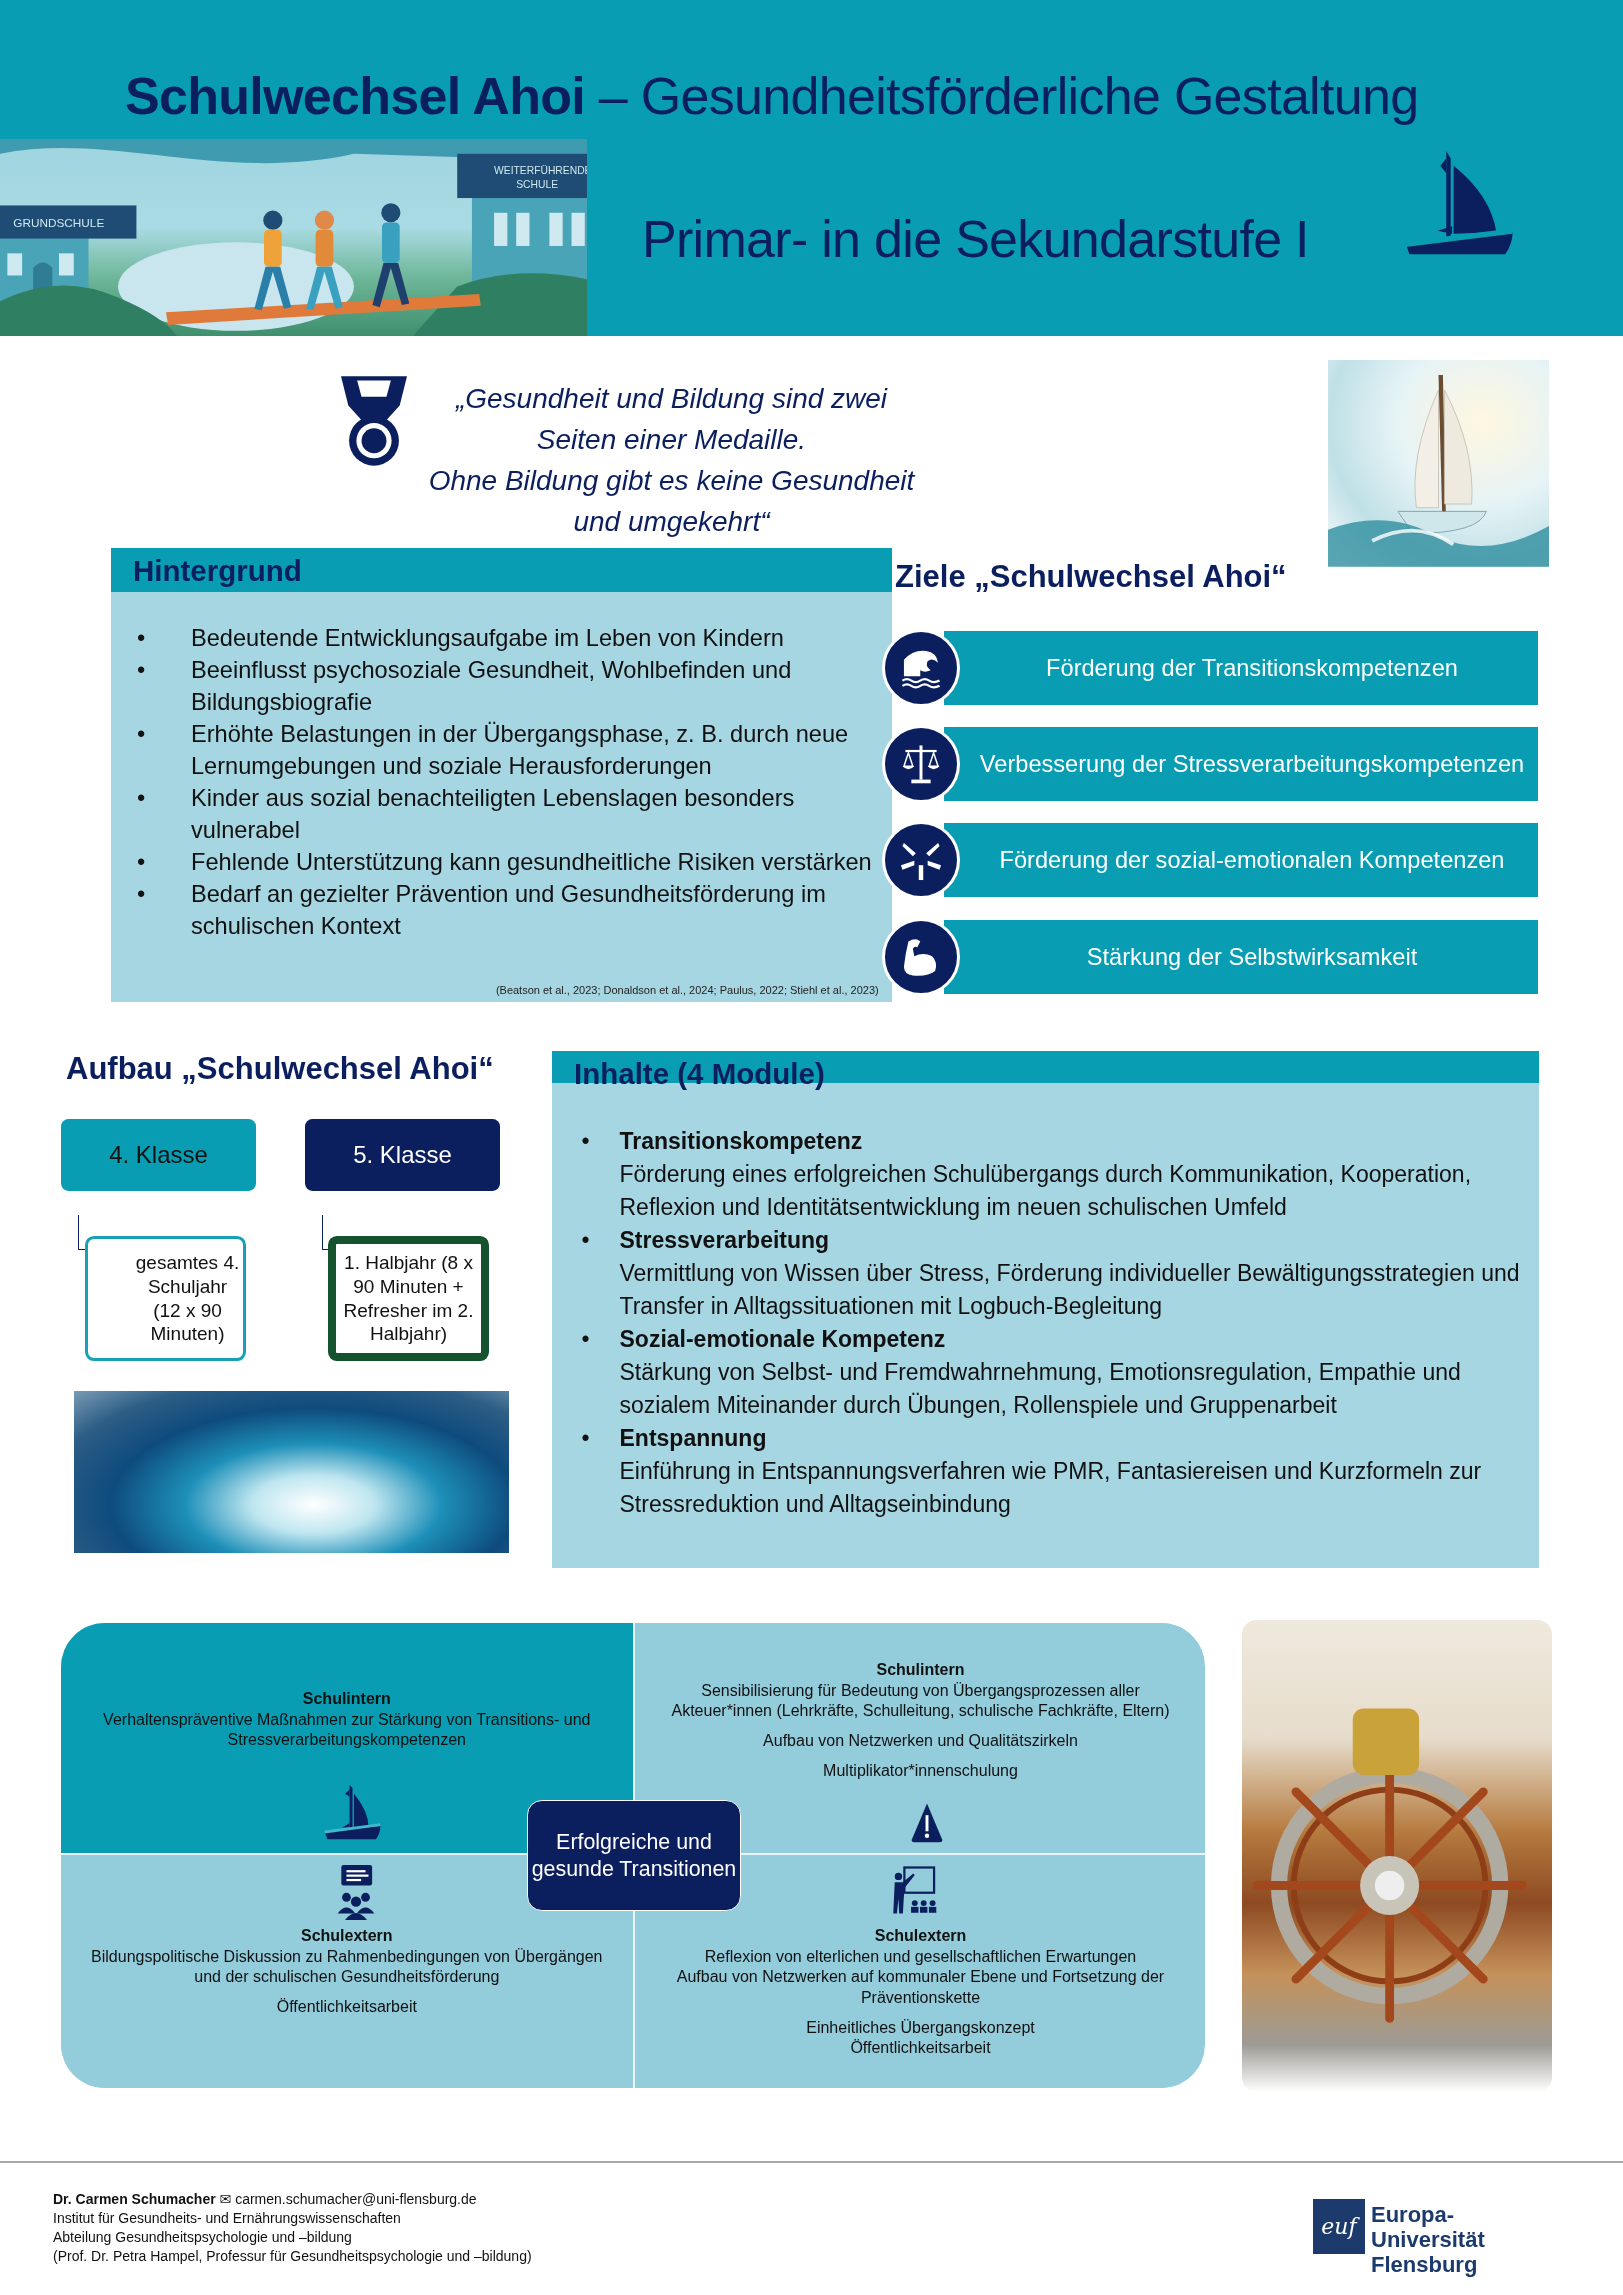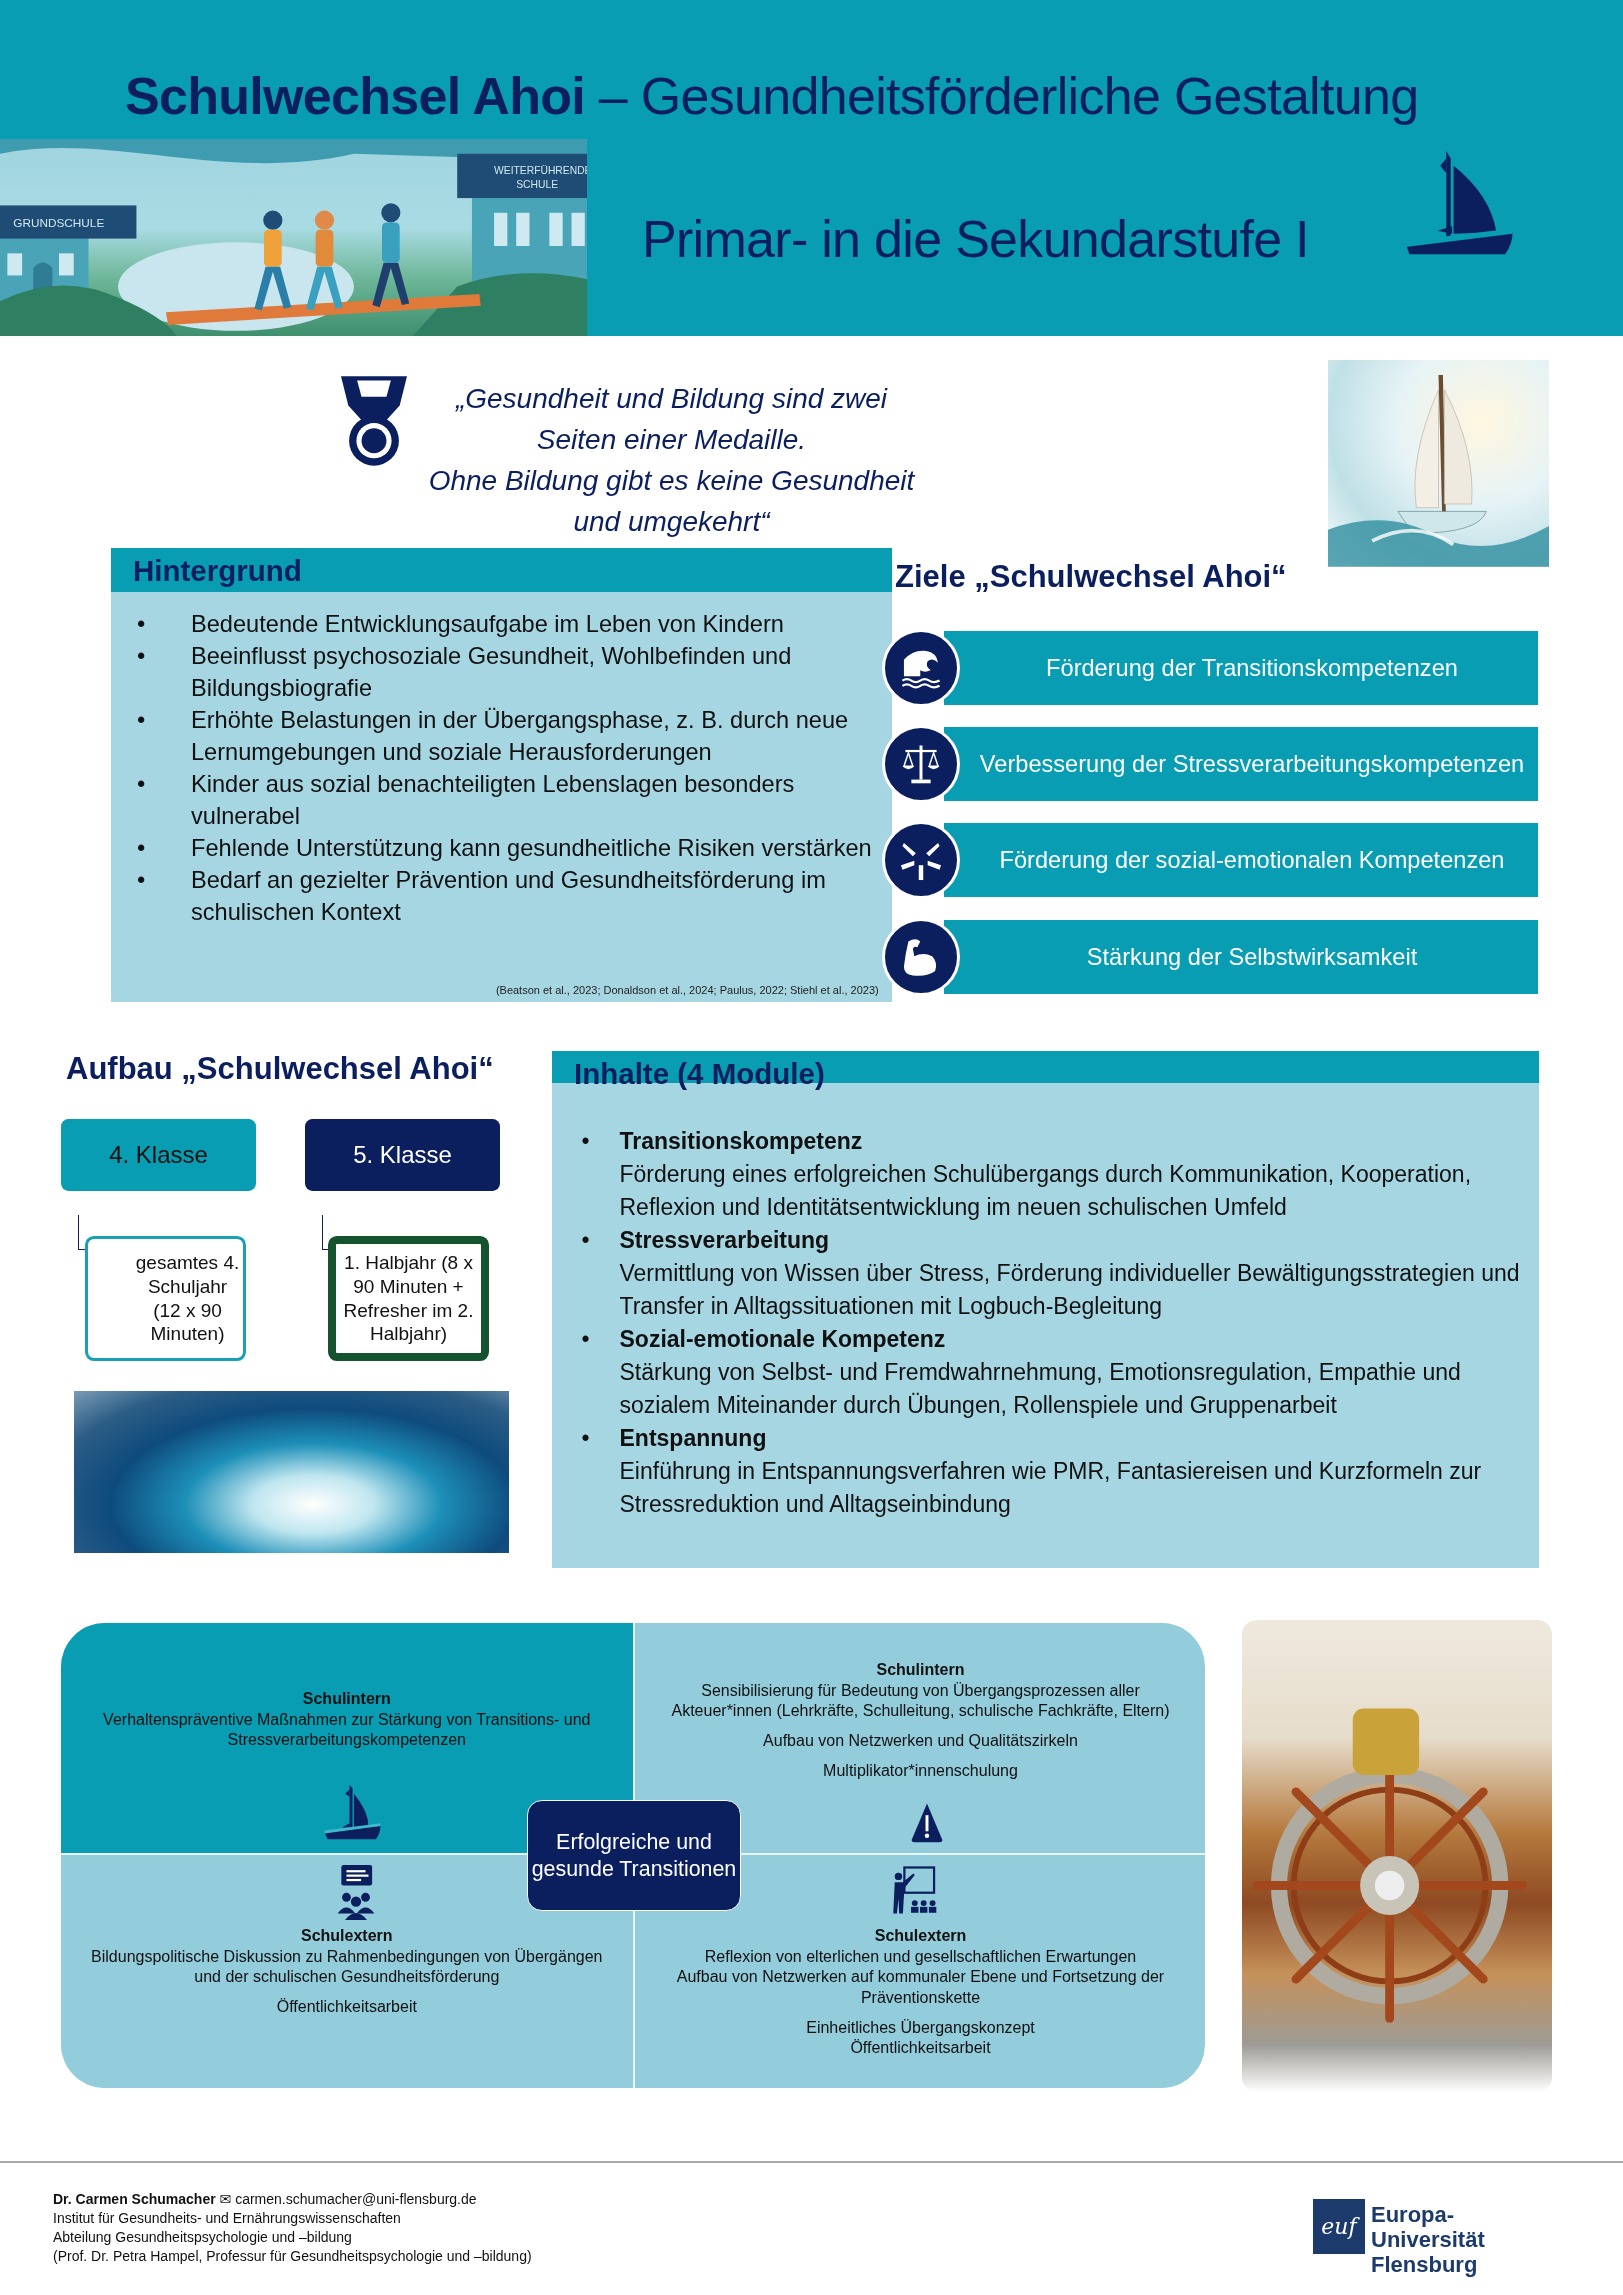--- a/index.html
+++ b/index.html
@@ -17,21 +17,21 @@
   #header-sailboat { position: absolute; left: 1402px; top: 151px; width: 118px; height: 107px; }
 
   
   #medal-icon { position: absolute; left: 341px; top: 376px; width: 66px; height: 92px; }
   #quote { position: absolute; left: 413px; top: 378px; width: 517px; text-align: center; font-style: italic; font-size: 28px; line-height: 41px; color: #0b1f5e; }
   #quote-image { position: absolute; left: 1328px; top: 360px; width: 221px; height: 207px; background: radial-gradient(ellipse at 70% 30%, #fff7e0 0%, #e6f3f6 40%, #bfe0e6 70%, #ffffff 100%); }
 
   
   #hg-box { position: absolute; left: 63px; top: 548px; width: 781px; height: 454px; background: #a7d6e3; margin-left: 48px; }
   #hg-head { height: 44px; background: #089db3; padding: 5.9px 22px; font-size: 29.5px; font-weight: 700; color: #0b1f5e; }
-  #hg-list { position: absolute; left: 26px; top: 60px; width: 745px; list-style: none; }
+  #hg-list { position: absolute; left: 26px; top: 74px; width: 745px; list-style: none; }
   #hg-list li { position: relative; padding-left: 54px; font-size: 23.6px; line-height: 32px; color: #111; }
   #hg-list li::before { content: "•"; position: absolute; left: 0; top: 0; }
   #hg-refs { position: absolute; right: 13.3px; bottom: 5.9px; font-size: 11px; color: #222; }
 
   
   #ziele-title { position: absolute; left: 895px; top: 559px; font-size: 31px; font-weight: 700; color: #0b1f5e; }
   .goal { position: absolute; left: 878px; width: 660px; height: 74px; }
   .goal-bar { position: absolute; left: 66px; top: 0; width: 594px; height: 74px; background: #089db3; clip-path: polygon(0 0, 100% 0, 100% 100%, 0 100%, 0 0); display: flex; align-items: center; justify-content: center; text-align: center; color: #fff; font-size: 23.6px; line-height: 31px; padding-left: 22px; }
   .goal-circle { position: absolute; left: 3.7px; top: -2.2px; width: 78px; height: 78px; border-radius: 50%; background: #0b1f5e; border: 3px solid #fff; display: flex; align-items: center; justify-content: center; }
   .goal-circle svg { width: 46px; height: 46px; }

